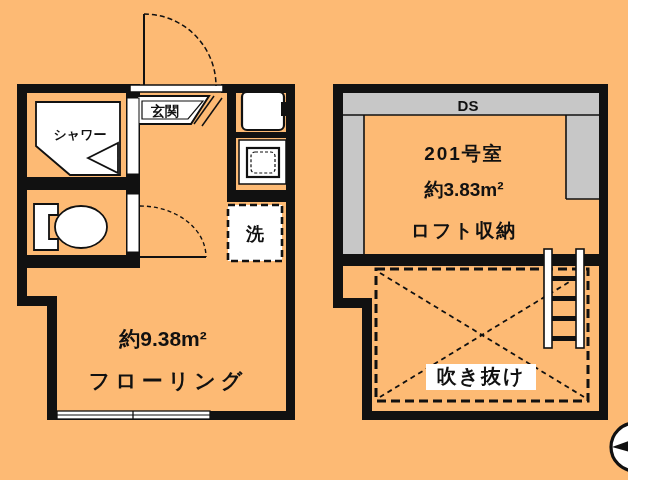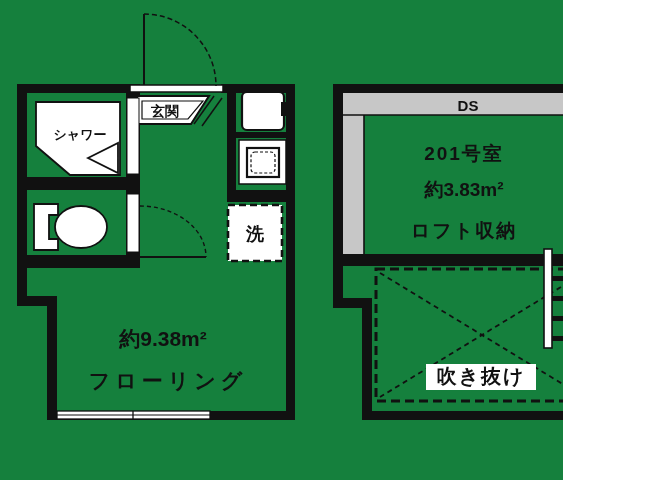--- a/index.html
+++ b/index.html
@@ -1,16 +1,16 @@
 <!DOCTYPE html>
 <html><head>
 <meta charset="utf-8">
 <style>
   html,body{margin:0;padding:0;background:#ffffff;}
-  .stage{position:relative;width:563px;height:480px;background:#15803d;overflow:hidden;
+  .stage{position:relative;width:628px;height:480px;background:#fdba74;overflow:hidden;
          font-family:"Liberation Sans","DejaVu Sans",sans-serif;}
   svg text{fill:#111;font-family:"Liberation Sans","DejaVu Sans",sans-serif;font-weight:600;}
   .t-entrance{font-size:14px;}
   .t-shower{font-size:13px;}
   .t-laundry{font-size:18px;}
   .t-area-l{font-size:21px;}
   .t-floor{font-size:21px;letter-spacing:5px;}
   .t-ds{font-size:15px;}
   .t-room{font-size:19px;letter-spacing:2px;}
   .t-area-r{font-size:19px;}

